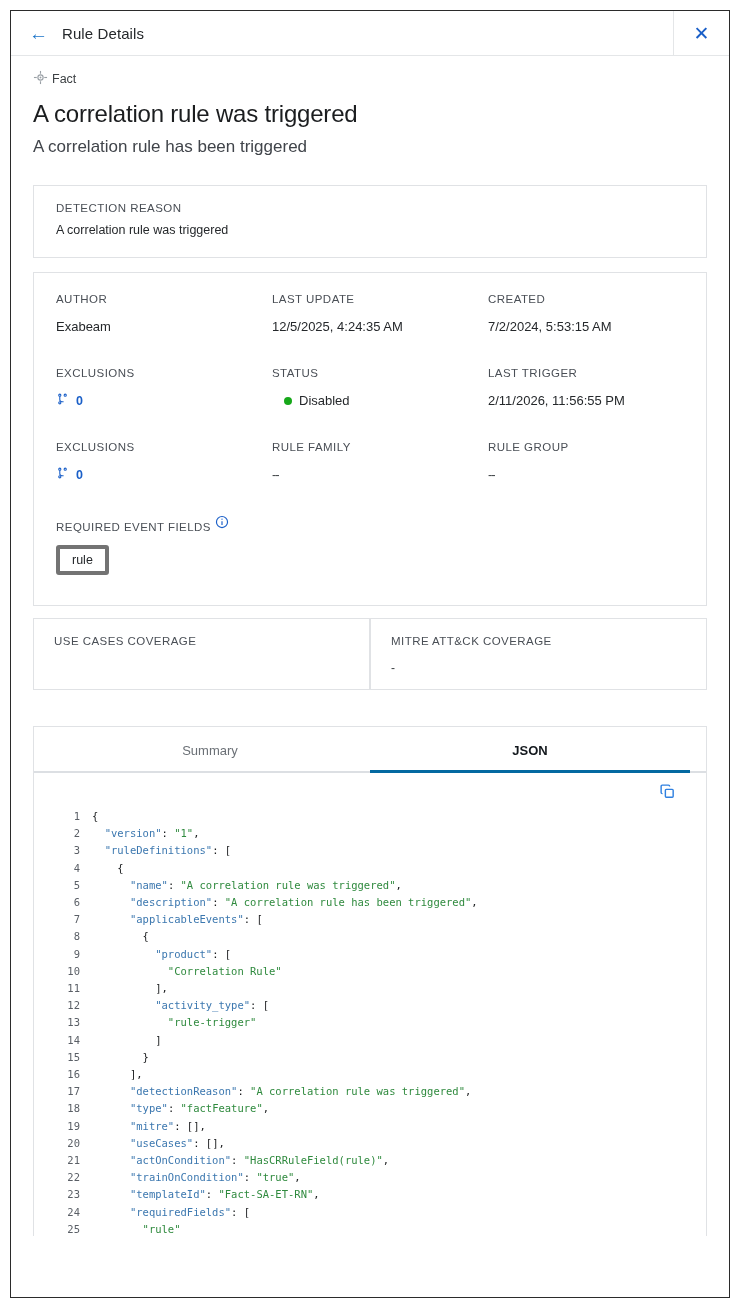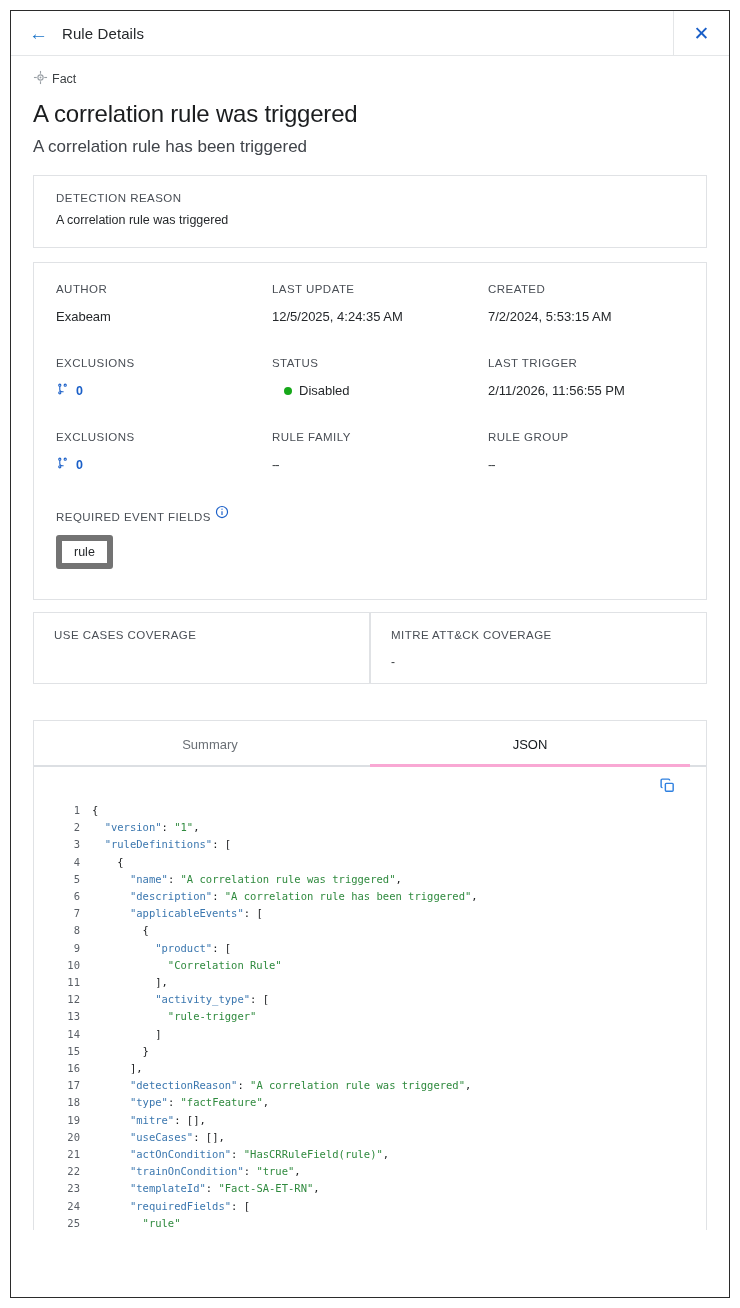--- a/index.html
+++ b/index.html
@@ -80,21 +80,21 @@
     margin-top: 9px;
   }
 
   
   .card {
     border: 1px solid #e0e2e5;
     background: #fff;
     margin: 0 22px;
   }
   .card.detection {
-    margin-top: 18px;
+    margin-top: 28px;
     padding: 16px 22px 20px 22px;
   }
   .lbl {
     font-size: 11.5px;
     letter-spacing: .45px;
     color: #4a4f56;
     text-transform: uppercase;
   }
   .detection-value {
     font-size: 12.5px;
@@ -127,21 +127,21 @@
     display: inline-block; background: #17a81a;
   }
   .status-cell { padding-left: 12px; }
   .dash { color: #3c4043; letter-spacing: -1px; }
 
   .ref-section { padding: 4px 22px 20px 22px; }
   .ref-head { display: flex; align-items: flex-end; gap: 4px; }
   .chip {
     display: inline-block;
     margin-top: 12px;
-    border: 6px solid #737373;
+    border: 4px solid #737373;
     border-radius: 3px;
     padding: 4px 12px;
     font-size: 12.5px;
     color: #25282b;
     background: #fff;
   }
 
   
   .cov-row {
     display: flex;
@@ -180,22 +180,22 @@
     font-size: 13px;
     padding: 16px 0 12px 0;
     color: #6b7076;
     cursor: pointer;
     margin-bottom: -2px;
     border-bottom: 2px solid transparent;
     user-select: none;
   }
   .tab.active {
     color: #13181d;
-    font-weight: 400;
-    border-bottom: 3px solid #f9a8d4;
+    font-weight: 700;
+    border-bottom: 3px solid #0369a1;
   }
   .copy-row {
     display: flex;
     justify-content: flex-end;
     padding: 10px 30px 0 0;
   }
   .copy-ico { cursor: pointer; line-height: 0; }
 
   .code {
     font-family: "DejaVu Sans Mono", monospace;

